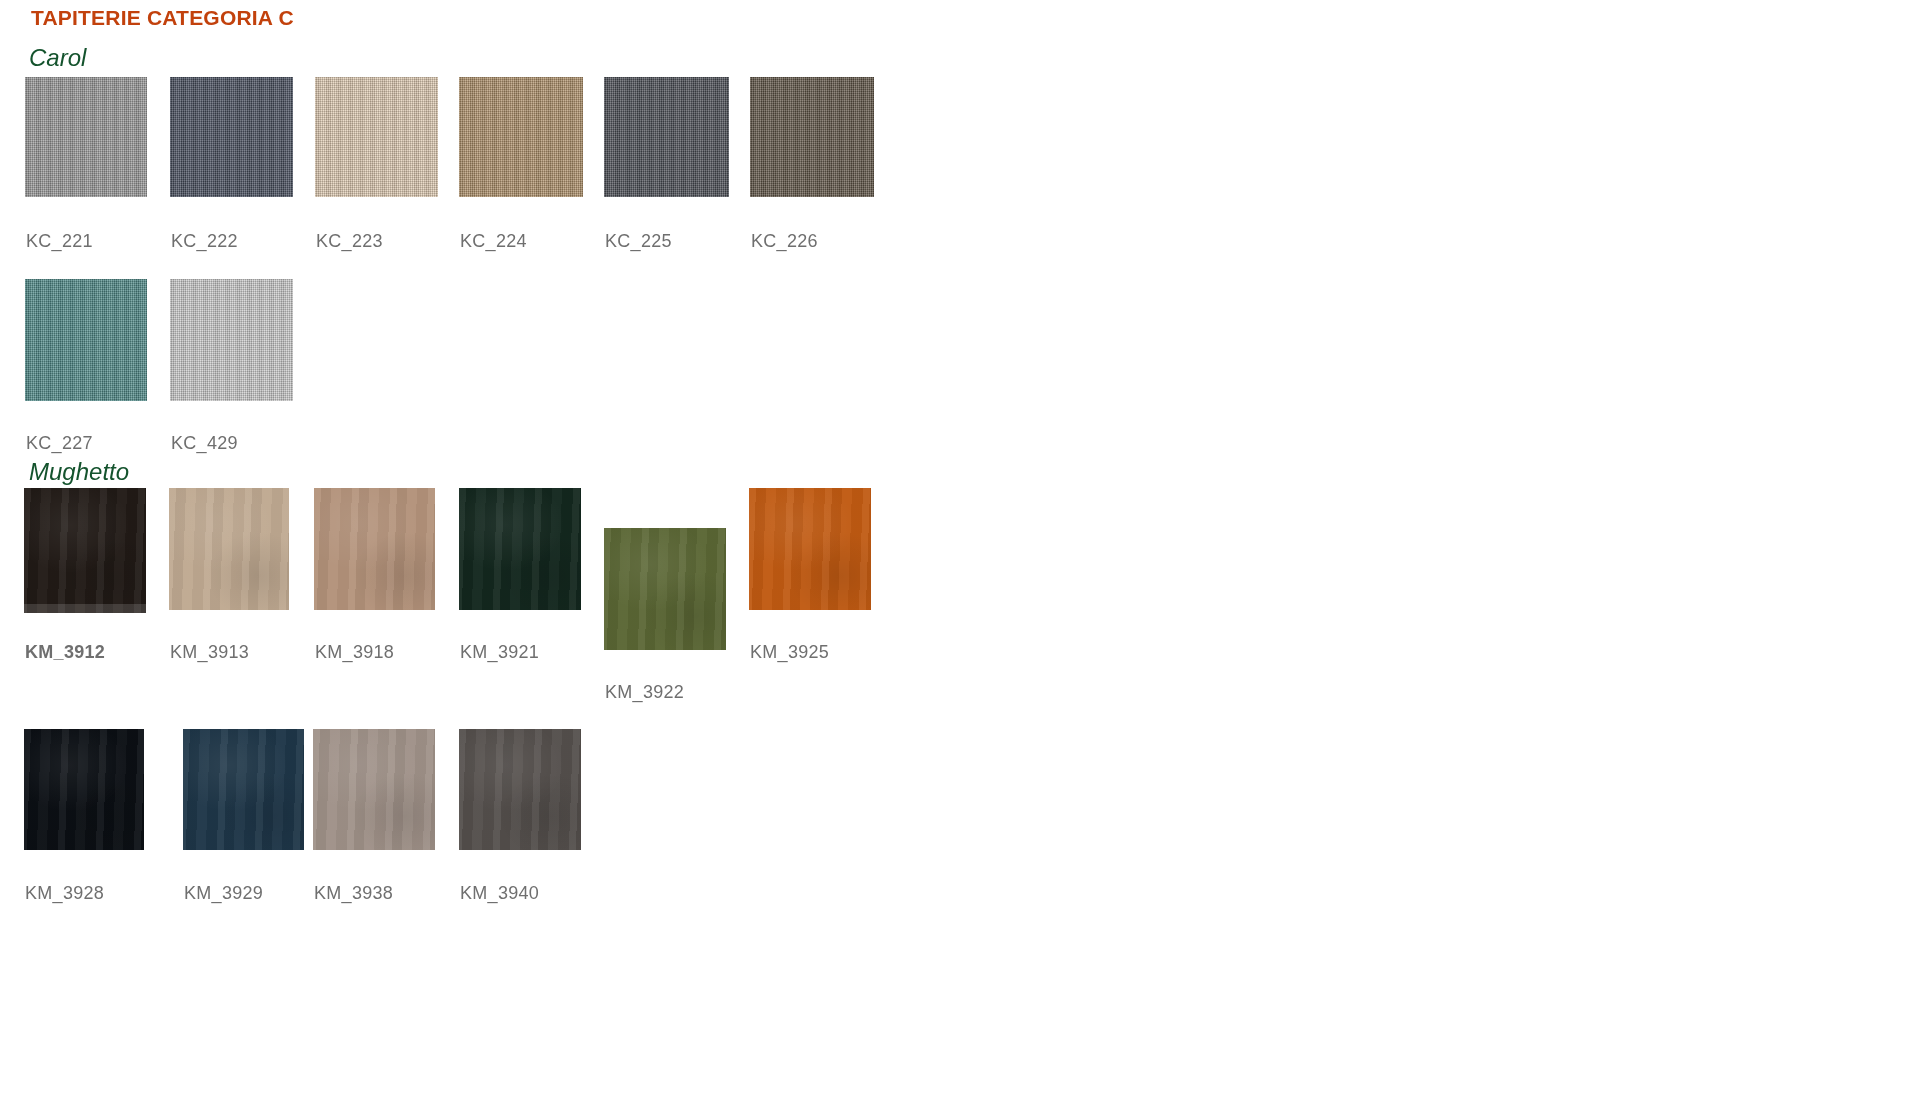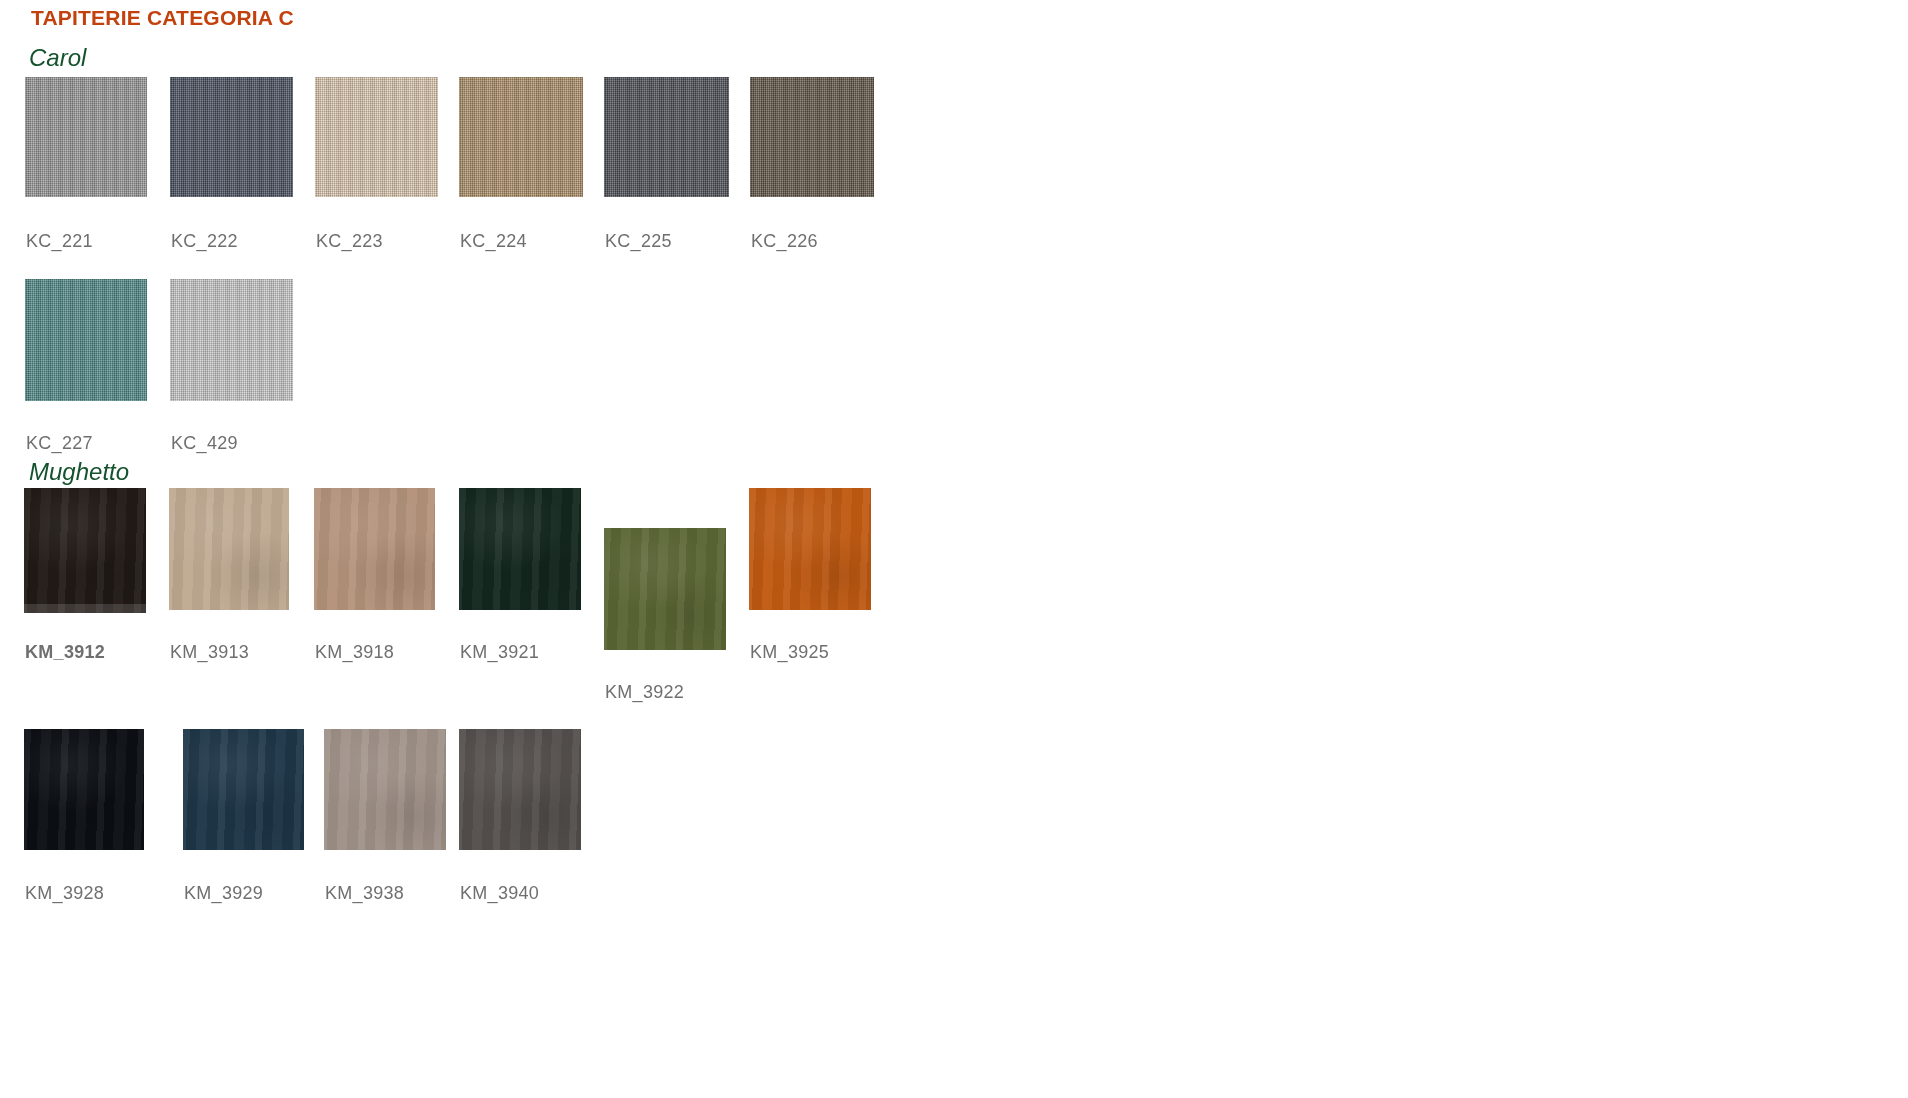--- a/index.html
+++ b/index.html
@@ -184,21 +184,21 @@
       </div>
       <div class="row" style="top: 729px;">
         <div class="cell" style="left: 24px;">
           <div class="swatch velvet" title="KM_3928" style="width: 120px; height: 121px; background-color: rgb(11, 15, 20);"></div>
           <div class="label" style="top: 154px; color: rgb(111, 111, 111);">KM_3928</div>
         </div>
         <div class="cell" style="left: 160px; margin-left: 23px;">
           <div class="swatch velvet" title="KM_3929" style="width: 121px; height: 121px; background-color: rgb(30, 54, 72);"></div>
           <div class="label" style="top: 154px; color: rgb(111, 111, 111);">KM_3929</div>
         </div>
-        <div class="cell" style="left: 324px;">
+        <div class="cell" style="left: 313px;">
           <div class="swatch velvet" title="KM_3938" style="width: 122px; height: 121px; background-color: rgb(159, 145, 136);"></div>
           <div class="label" style="top: 154px; color: rgb(111, 111, 111);">KM_3938</div>
         </div>
         <div class="cell" style="left: 459px;">
           <div class="swatch velvet" title="KM_3940" style="width: 122px; height: 121px; background-color: rgb(84, 79, 76);"></div>
           <div class="label" style="top: 154px; color: rgb(111, 111, 111);">KM_3940</div>
         </div>
       </div>
     </div>
 

